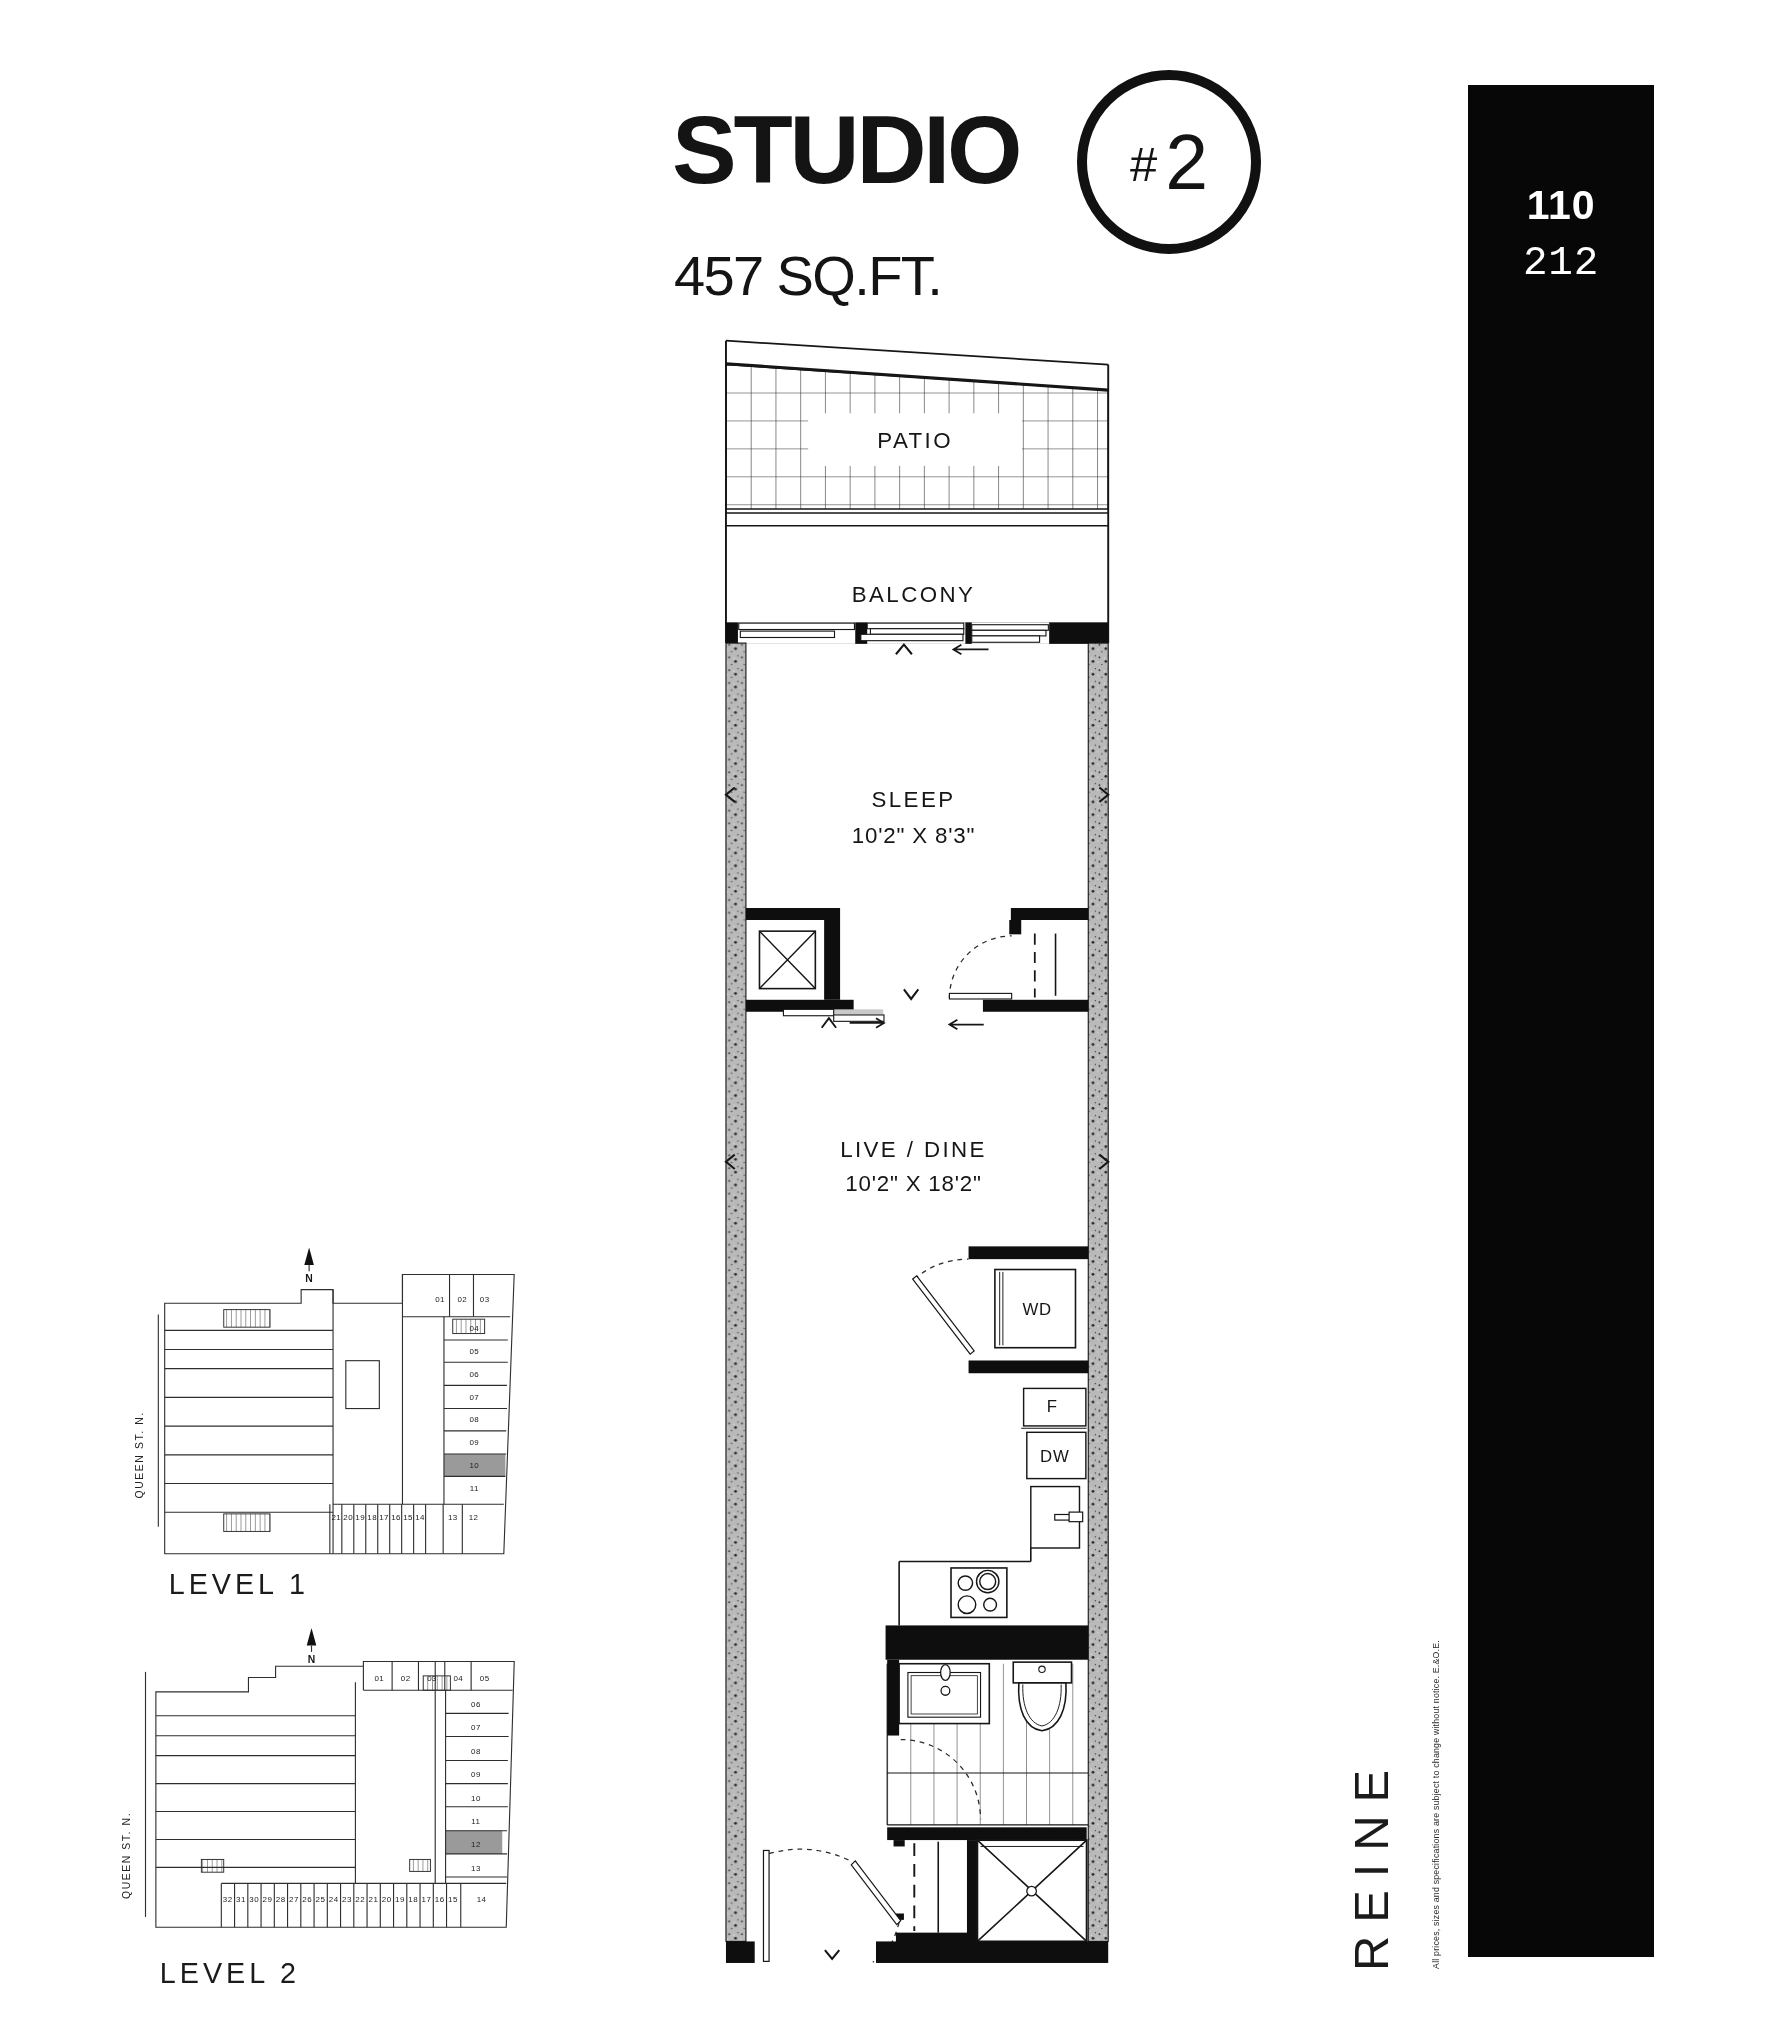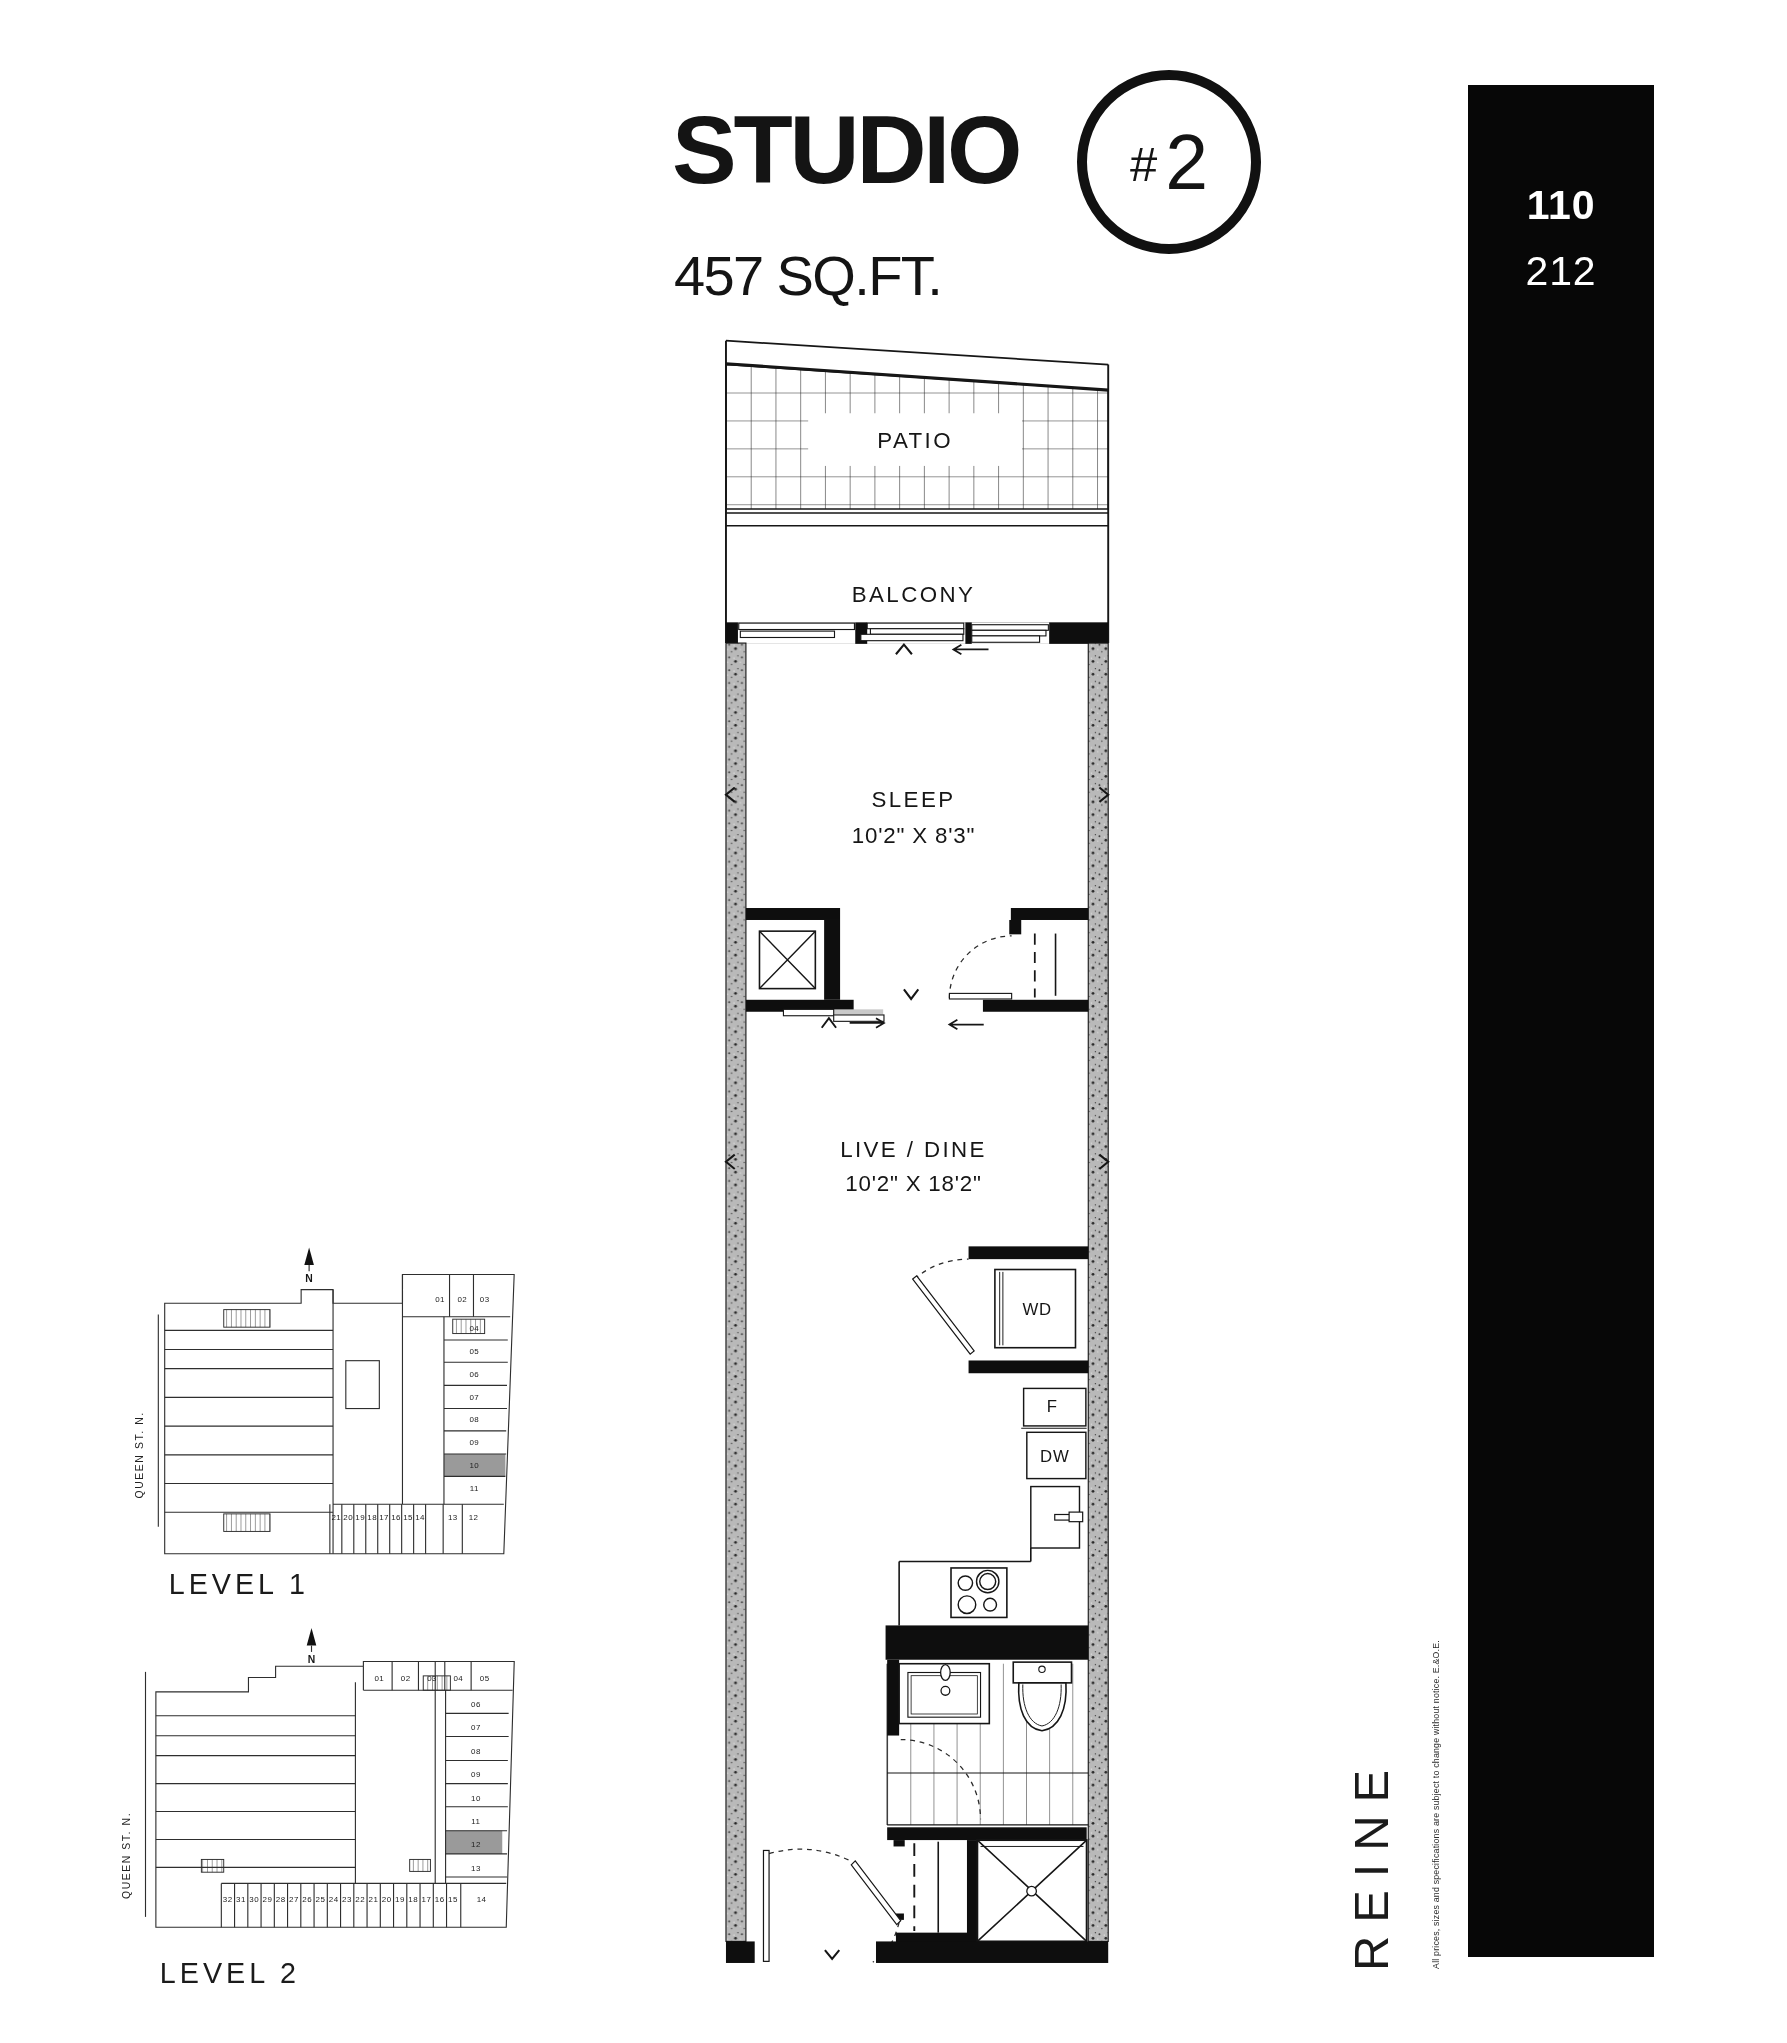--- a/index.html
+++ b/index.html
@@ -10,21 +10,21 @@
   #title{left:672px;top:101px;font-size:97px;font-weight:700;letter-spacing:-3.2px;line-height:1;text-align:center;}
   #badge{left:1077px;top:70px;width:164px;height:164px;border:10.4px solid #111;border-radius:50%;
          display:flex;align-items:center;justify-content:center;gap:8px;}
   #badge .hash{font-size:49px;font-weight:500;margin-top:4.8px;}
   #badge .num{font-size:77px;font-weight:400;}
   #area{left:674px;top:233px;font-size:56px;font-weight:400;letter-spacing:-1.6px;line-height:1;margin-top:15px;}
   
   #unitbar{left:1468px;top:85px;width:186px;height:1872px;background:#070707;}
   #unitbar .u{position:absolute;width:100%;text-align:center;color:#fff;font-size:41px;
               letter-spacing:0.8px;line-height:41px;}
-  #u0{top:100px;font-weight:bold;} #u1{top:166px;}
+  #u0{top:100px;font-weight:bold;} #u1{top:158px;font-family:Liberation Mono, monospace;}
   
   #logo{left:1267px;top:1832px;width:207px;height:64px;transform:rotate(-90deg);
         display:flex;align-items:center;justify-content:center;font-size:49px;font-weight:300;
         letter-spacing:12.8px;color:#1b1b1b;}
   #disc{left:1278px;top:1803px;width:319px;height:12.8px;transform:rotate(-90deg);
         font-size:8.8px;letter-spacing:0.2px;color:#2a2a2a;white-space:nowrap;text-align:center;}
   
   svg{overflow:visible;}
   svg text{font-family:"Liberation Sans", sans-serif;fill:#161616;}
   .room{font-size:28px;letter-spacing:3px;text-anchor:middle;}

